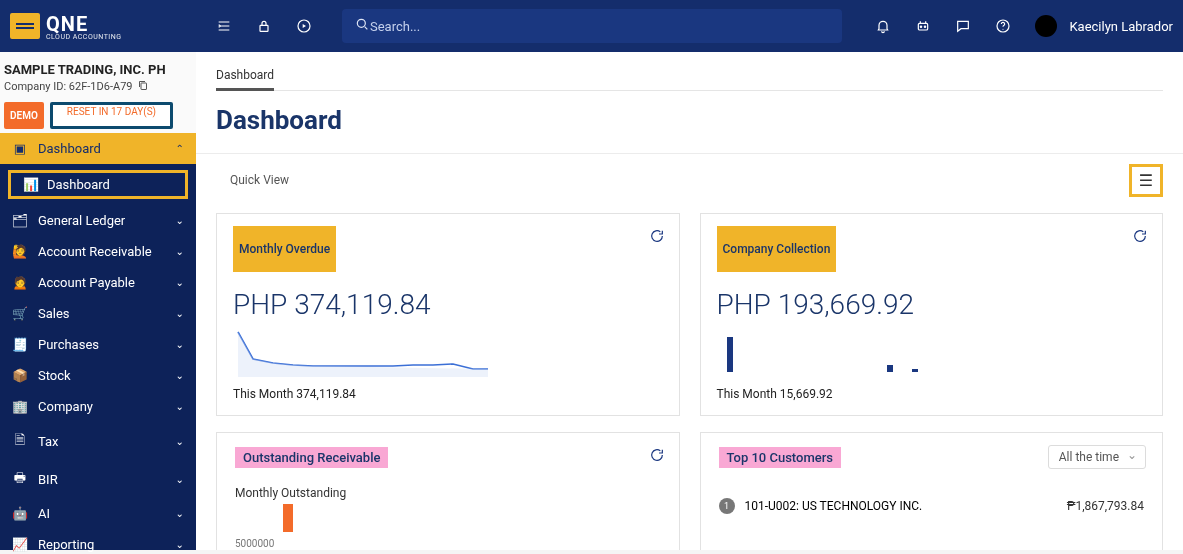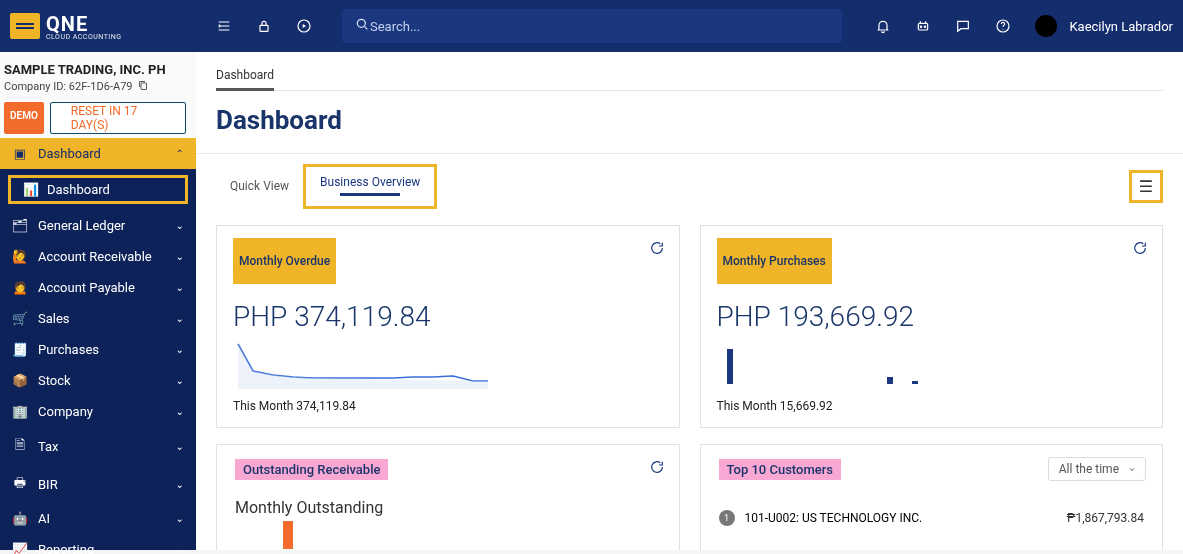--- a/index.html
+++ b/index.html
@@ -22,21 +22,21 @@
 .icon-btn { cursor: pointer; display: flex; align-items: center; justify-content: center; }
 
 
 .layout { display: flex; height: calc(100% - 56px); }
 .sidebar { width: 196px; background: #0d2259; color: #fff; font-size: 13px; display: flex; flex-direction: column; }
 .company-block { background: #fafafa; color: #222; padding: 10px 10px 4px 4px; }
 .company-name { font-weight: 700; font-size: 13px; }
 .company-id { font-size: 11px; color: #444; margin-top: 2px; display: flex; align-items: center; gap: 4px; }
 .demo-row { display: flex; gap: 6px; margin-top: 8px; }
 .demo-badge { background: #f36b2a; color: #fff; font-size: 10px; padding: 8px 6px; font-weight: 600; border-radius:2px; }
-.reset-badge { border: 1px solid #0c4a6e; color: #f36b2a; font-size: 12px; padding: 1px 20px; background: #fff; border-radius:2px; }
+.reset-badge { border: 3px solid #0c4a6e; color: #f36b2a; font-size: 10px; padding: 1px 14px; background: #fff; border-radius:2px; }
 
 .nav-item { display: flex; align-items: center; padding: 8px 12px; gap: 10px; cursor: pointer; position: relative; }
 .nav-item.active { background: #f0b429; color: #142d6c; }
 .nav-item .chev { margin-left: auto; font-size: 10px; }
 .nav-sub { background: #0d2259; padding: 6px 0; }
 .nav-sub-item { display: flex; align-items: center; gap: 8px; padding: 6px 12px 6px 28px; cursor: pointer; }
 .nav-sub-item.highlighted { border: 3px solid #f0b429; margin: 0 8px; padding: 4px 8px 4px 12px; }
 .nav-icon { width: 16px; display: inline-flex; justify-content: center; font-size: 13px; }
 
 
@@ -58,21 +58,21 @@
 .card { border: 1px solid #e2e2e2; background: #fff; padding: 12px 16px 14px; flex: 1; position: relative; }
 .card-title { display: inline-block; background: #f0b429; color: #1a3569; font-size: 12px; padding: 16px 6px; font-weight: 500; }
 .card-value { font-size: 28px; color: #1a3569; margin-top: 16px; font-weight: 300; }
 .refresh-btn { position: absolute; right: 14px; top: 14px; cursor: pointer; color: #1a3780; }
 .chart-area { height: 50px; margin-top: 6px; position: relative; }
 .card-footer { font-size: 12px; color: #222; margin-top: 10px; }
 
 .row2 { display: flex; gap: 20px; padding: 0 20px 20px; }
 .card2 { border: 1px solid #e2e2e2; background: #fff; flex: 1; padding: 14px 18px; position: relative; }
 .card2-title { display: inline-block; background: #f9a8d4; color: #1a3569; font-size: 13px; padding: 3px 8px; font-weight: 500; }
-.sub-title { font-size: 16px; color: #333; margin-top: 18px; }
+.sub-title { font-size: 12px; color: #333; margin-top: 18px; }
 .tick-label { font-size: 10px; color: #777; margin-top: 6px; }
 .bar-chart { position: relative; height: 30px; margin-top: 2px; }
 .bar-orange { position: absolute; left: 48px; bottom: 0; width: 10px; height: 28px; background: #f36b2a; }
 
 .time-select { position: absolute; right: 16px; top: 12px; border: 1px solid #dcdcdc; border-radius: 3px; padding: 4px 26px 4px 10px; font-size: 12px; color: #555; cursor: pointer; }
 .time-select::after { content: "⌄"; position: absolute; right: 8px; top: 2px; color: #999; }
 
 .customer-row { display: flex; align-items: center; margin-top: 30px; gap: 10px; font-size: 12px; }
 .rank-badge { width: 16px; height: 16px; border-radius: 50%; background: #777; color: #fff; font-size: 9px; display: flex; align-items: center; justify-content: center; }
 .cust-amount { margin-left: auto; color: #333; }
@@ -238,21 +238,20 @@
     <div class="crumb-area">
       <span class="crumb">Dashboard</span>
       <div class="crumb-wrap"></div>
     </div>
     <div class="page-title-wrap">
       <div class="page-title">Dashboard</div>
     </div>
 
     <div class="tabs-row">
       <div class="tab"><span>Quick View</span></div>
-      <div class="tab active framed"><span>Business Overview</span><span class="underline"></span></div>
       <div class="menu-btn"><span>☰</span></div>
     </div>
 
     <div class="cards-row">
 
       <div class="card">
         <span class="card-title">Monthly Overdue</span>
         <span class="refresh-btn"><svg class="ico" viewBox="0 0 24 24">
               <path d="M20 12a8 8 0 1 1-3-6.2"></path>
               <path d="M20 4v5h-5"></path>
@@ -261,21 +260,21 @@
         <div class="chart-area">
           <svg viewBox="0 0 260 50" width="260" height="50">
             <polyline points="5,5 20,32 40,36 60,38 80,39 100,39 120,39 140,39 160,39 180,38 200,38 220,37 240,42 255,42" fill="none" stroke="#3b6fd6" stroke-width="1.6"></polyline>
             <polyline points="5,5 20,32 40,36 60,38 80,39 255,42 255,50 5,50" fill="#cbdaf4" opacity="0.35" stroke="none"></polyline>
           </svg>
         </div>
         <div class="card-footer">This Month 374,119.84</div>
       </div>
 
       <div class="card">
-        <span class="card-title">Monthly Purchases</span>
+        <span class="card-title">Company Collection</span>
         <span class="refresh-btn"><svg class="ico" viewBox="0 0 24 24">
               <path d="M20 12a8 8 0 1 1-3-6.2"></path>
               <path d="M20 4v5h-5"></path>
             </svg></span>
         <div class="card-value">PHP 193,669.92</div>
         <div class="chart-area">
           <svg viewBox="0 0 260 50" width="260" heightul="50">
             <rect x="10" y="10" width="6" height="35" fill="#1a3780"></rect>
             <rect x="170" y="38" width="6" height="7" fill="#1a3780"></rect>
             <rect x="195" y="42" width="6" height="3" fill="#1a3780"></rect>

